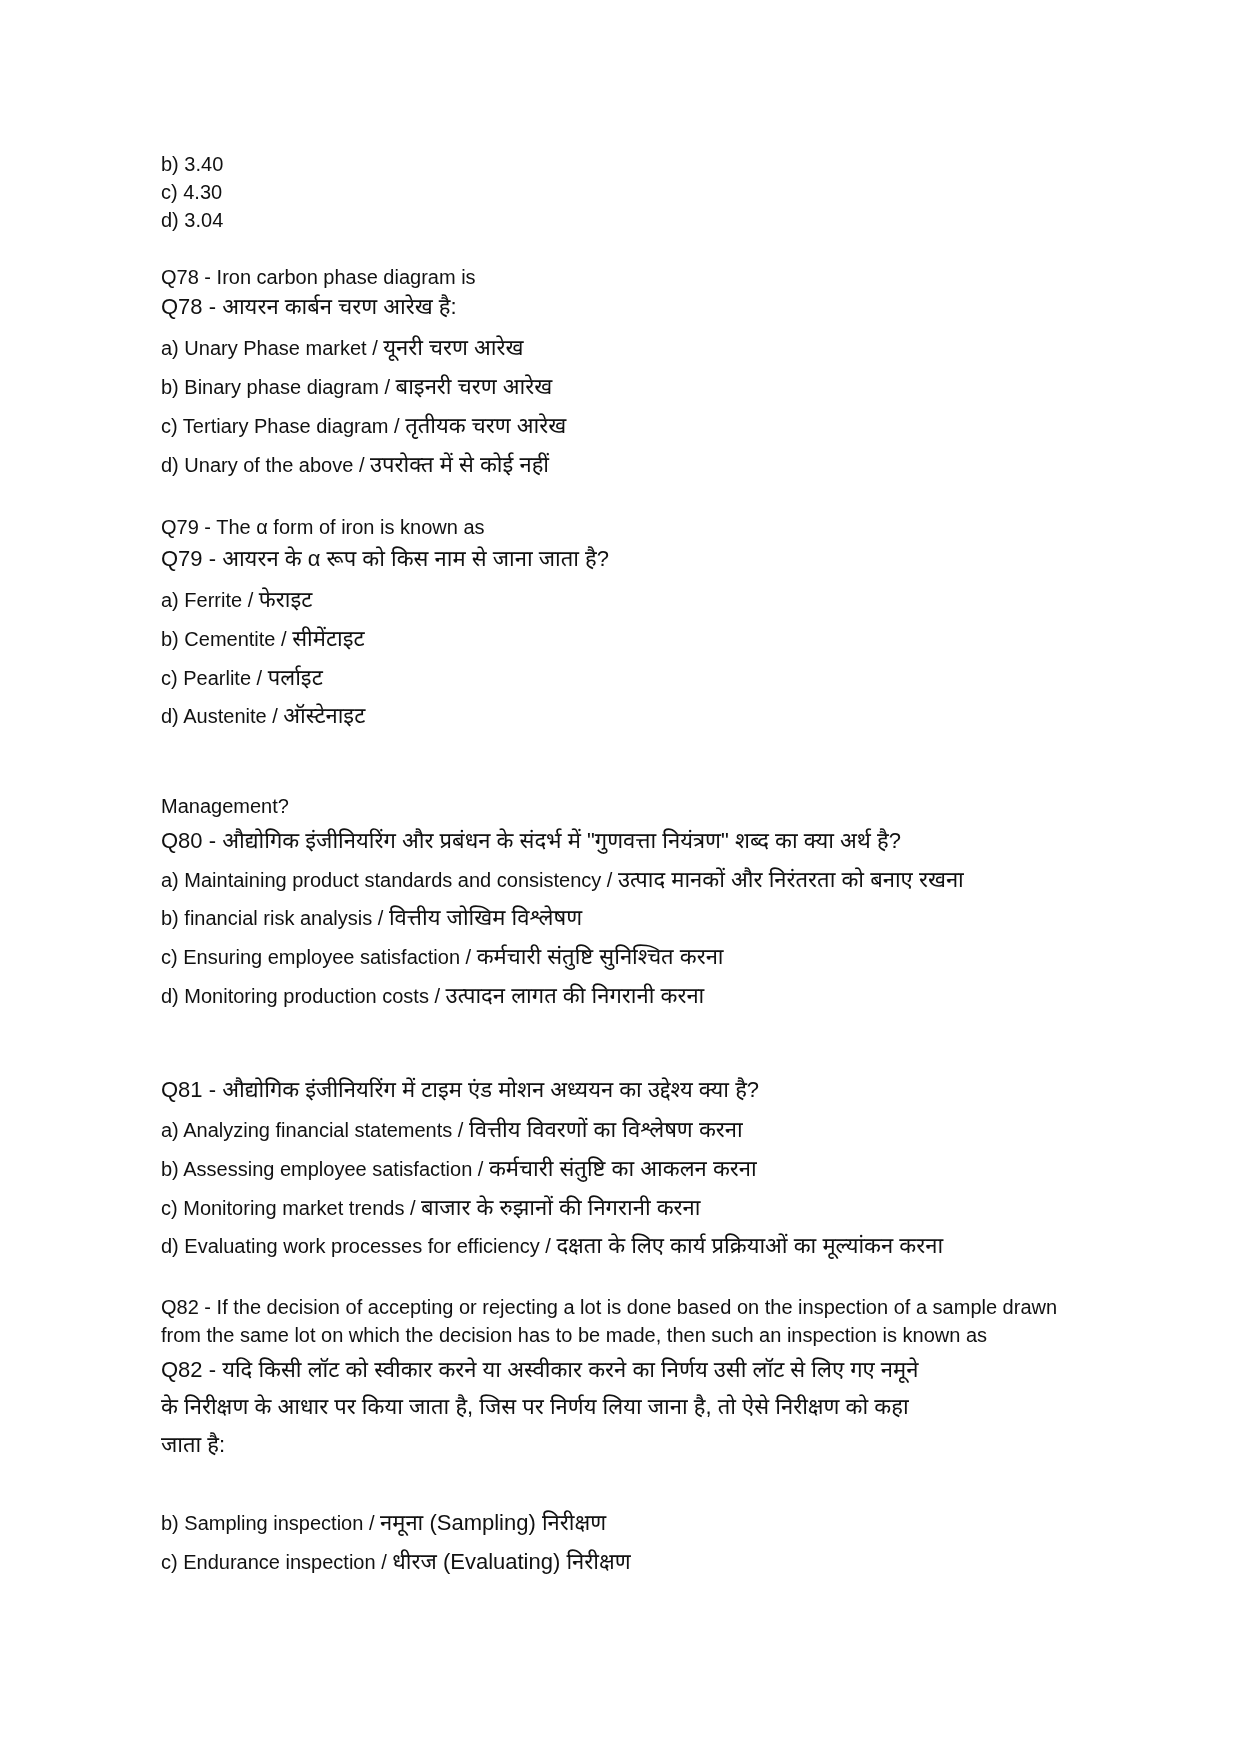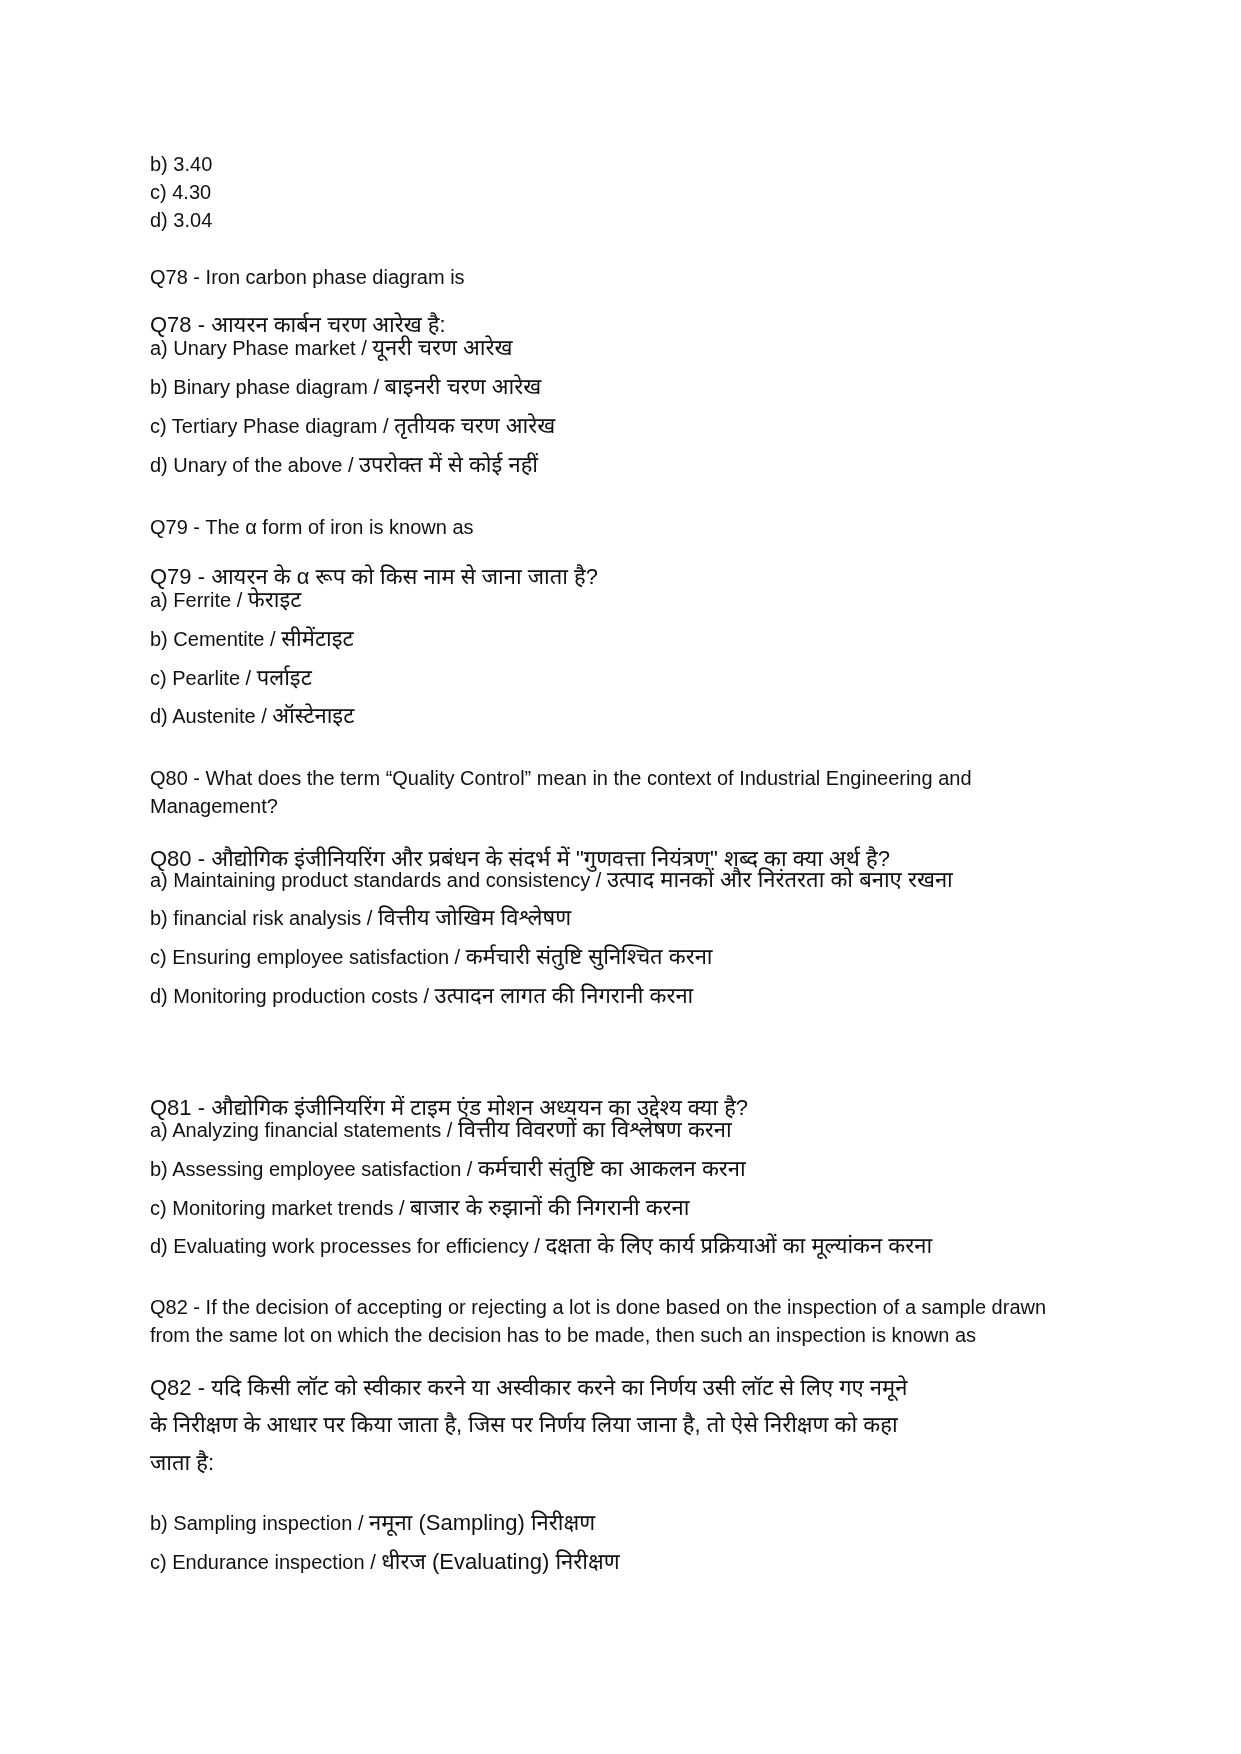--- a/index.html
+++ b/index.html
@@ -1,21 +1,21 @@
 <!DOCTYPE html>
 <html><head>
 <meta charset="utf-8">
 <style>
   html, body { margin: 0; padding: 0; background: #ffffff; }
   body { width: 1241px; height: 1754px; position: relative; overflow: hidden;
          font-family: "Liberation Sans", "DejaVu Sans", sans-serif; color: #111; }
-  .page { position: absolute; left: 0; top: 0; width: 1136px; height: 1754px; }
+  .page { position: absolute; left: 11px; top: 0; width: 1136px; height: 1754px; }
   .line { position: absolute; left: 150px; white-space: nowrap; font-size: 20px; line-height: 26px; }
   .en { font-size: 20px; }
-  .hi { font-size: 22px; margin-top: 18px; }
+  .hi { font-size: 22px; }
 </style>
 </head>
 <body>
 
 <div class="page">
 
   <div class="line en" style="top:151px">b) 3.40</div>
   <div class="line en" style="top:179px">c) 4.30</div>
   <div class="line en" style="top:207px">d) 3.04</div>
 
@@ -26,21 +26,20 @@
   <div class="line" style="top:413px"><span class="en">c) Tertiary Phase diagram /</span> <span class="hi">तृतीयक चरण आरेख</span></div>
   <div class="line" style="top:452px"><span class="en">d) Unary of the above /</span> <span class="hi">उपरोक्त में से कोई नहीं</span></div>
 
   <div class="line en" style="top:514px">Q79 - The α form of iron is known as</div>
   <div class="line hi" style="top:546px">Q79 - आयरन के α रूप को किस नाम से जाना जाता है?</div>
   <div class="line" style="top:587px"><span class="en">a) Ferrite /</span> <span class="hi">फेराइट</span></div>
   <div class="line" style="top:626px"><span class="en">b) Cementite /</span> <span class="hi">सीमेंटाइट</span></div>
   <div class="line" style="top:665px"><span class="en">c) Pearlite /</span> <span class="hi">पर्लाइट</span></div>
   <div class="line" style="top:703px"><span class="en">d) Austenite /</span> <span class="hi">ऑस्टेनाइट</span></div>
 
-  <div class="line en" style="top:765px">Q80 - What does the term “Quality Control” mean in the context of Industrial Engineering and</div>
   <div class="line en" style="top:793px">Management?</div>
   <div class="line hi" style="top:828px">Q80 - औद्योगिक इंजीनियरिंग और प्रबंधन के संदर्भ में "गुणवत्ता नियंत्रण" शब्द का क्या अर्थ है?</div>
   <div class="line" style="top:867px"><span class="en">a) Maintaining product standards and consistency /</span> <span class="hi">उत्पाद मानकों और निरंतरता को बनाए रखना</span></div>
   <div class="line" style="top:944px"><span class="en">c) Ensuring employee satisfaction /</span> <span class="hi">कर्मचारी संतुष्टि सुनिश्चित करना</span></div>
   <div class="line" style="top:905px"><span class="en">b) financial risk analysis /</span> <span class="hi">वित्तीय जोखिम विश्लेषण</span></div>
   <div class="line" style="top:983px"><span class="en">d) Monitoring production costs /</span> <span class="hi">उत्पादन लागत की निगरानी करना</span></div>
 
   <div class="line hi" style="top:1077px">Q81 - औद्योगिक इंजीनियरिंग में टाइम एंड मोशन अध्ययन का उद्देश्य क्या है?</div>
   <div class="line" style="top:1117px"><span class="en">a) Analyzing financial statements /</span> <span class="hi">वित्तीय विवरणों का विश्लेषण करना</span></div>
   <div class="line" style="top:1156px"><span class="en">b) Assessing employee satisfaction /</span> <span class="hi">कर्मचारी संतुष्टि का आकलन करना</span></div>

